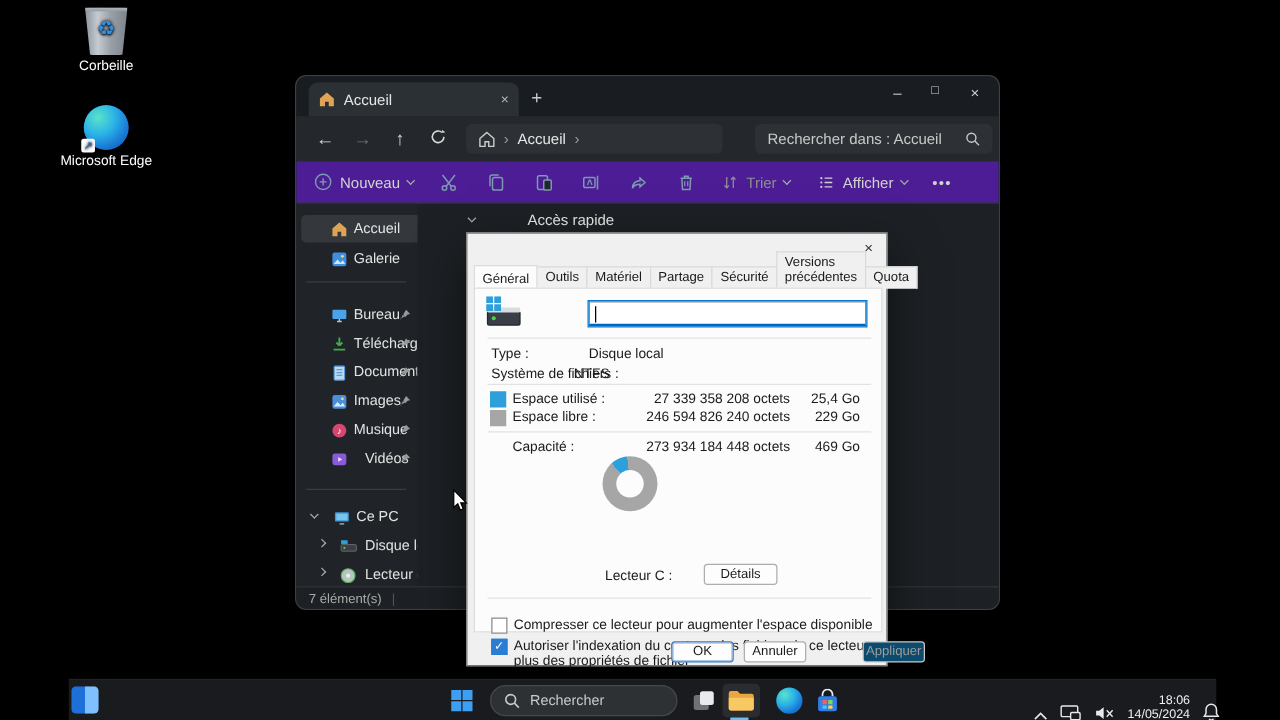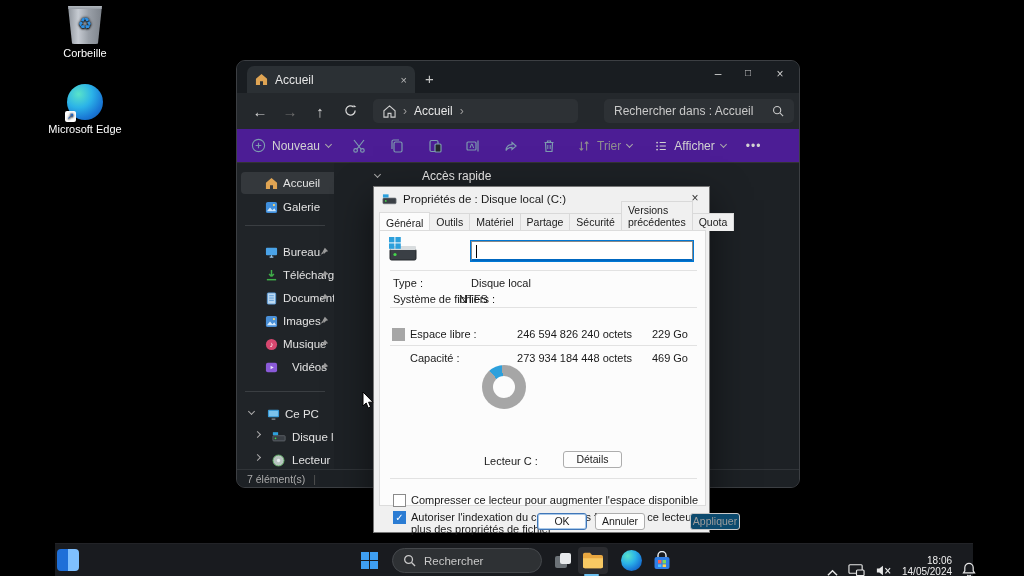--- a/index.html
+++ b/index.html
@@ -340,28 +340,20 @@
 
     </div>
 
     <div class="statusbar">
       <span>7 élément(s)</span>
       <span style="color:#555;">|</span>
     </div>
   </div>
 
   <div id="dlg" class="abs">
-    <div class="dtitle">
-      <svg width="15" height="13" viewBox="0 0 16 13">
-          <rect x="1" y="5" width="14" height="6" rx="1" fill="#3a3f45" stroke="#6a7076" stroke-width=".8"></rect>
-          <circle cx="4" cy="8" r="1" fill="#45d74a"></circle>
-          <rect x="1" y="1" width="6" height="3.4" fill="#2da0dc"></rect>
-        </svg>
-      <span>Propriétés de : Disque local (C:)</span>
-    </div>
     <div class="dclose">×</div>
 
     <div class="dtabs">
       <div class="dtab active">Général</div>
       <div class="dtab">Outils</div>
       <div class="dtab">Matériel</div>
       <div class="dtab">Partage</div>
       <div class="dtab">Sécurité</div>
       <div class="dtab">Versions précédentes</div>
       <div class="dtab">Quota</div>
@@ -384,20 +376,26 @@
         <span></span>
       </div>
       <div class="dsep" style="top:39px;"></div>
 
       <div class="dlabel" style="left:13px;top:46px;">Type :</div>
       <div class="dlabel" style="left:91px;top:46px;">Disque local</div>
       <div class="dlabel" style="left:13px;top:62px;">Système de fichiers :</div>
       <div class="dlabel" style="left:79px;top:62px;">NTFS</div>
       <div class="dsep" style="top:76px;"></div>
 
+      <div class="usage-row" style="top:81px;">
+        <span class="usq" style="background:#2da0dc;"></span>
+        <span class="ulabel">Espace utilisé :</span>
+        <span class="ubytes">27 339 358 208 octets</span>
+        <span class="usize">25,4 Go</span>
+      </div>
       <div class="usage-row" style="top:96px;">
         <span class="usq" style="background:#a6a6a6;"></span>
         <span class="ulabel">Espace libre :</span>
         <span class="ubytes">246 594 826 240 octets</span>
         <span class="usize">229 Go</span>
       </div>
       <div class="dsep" style="top:114px;"></div>
 
       <div class="usage-row" style="top:120px;">
         <span class="usq" style="background:transparent;"></span>

